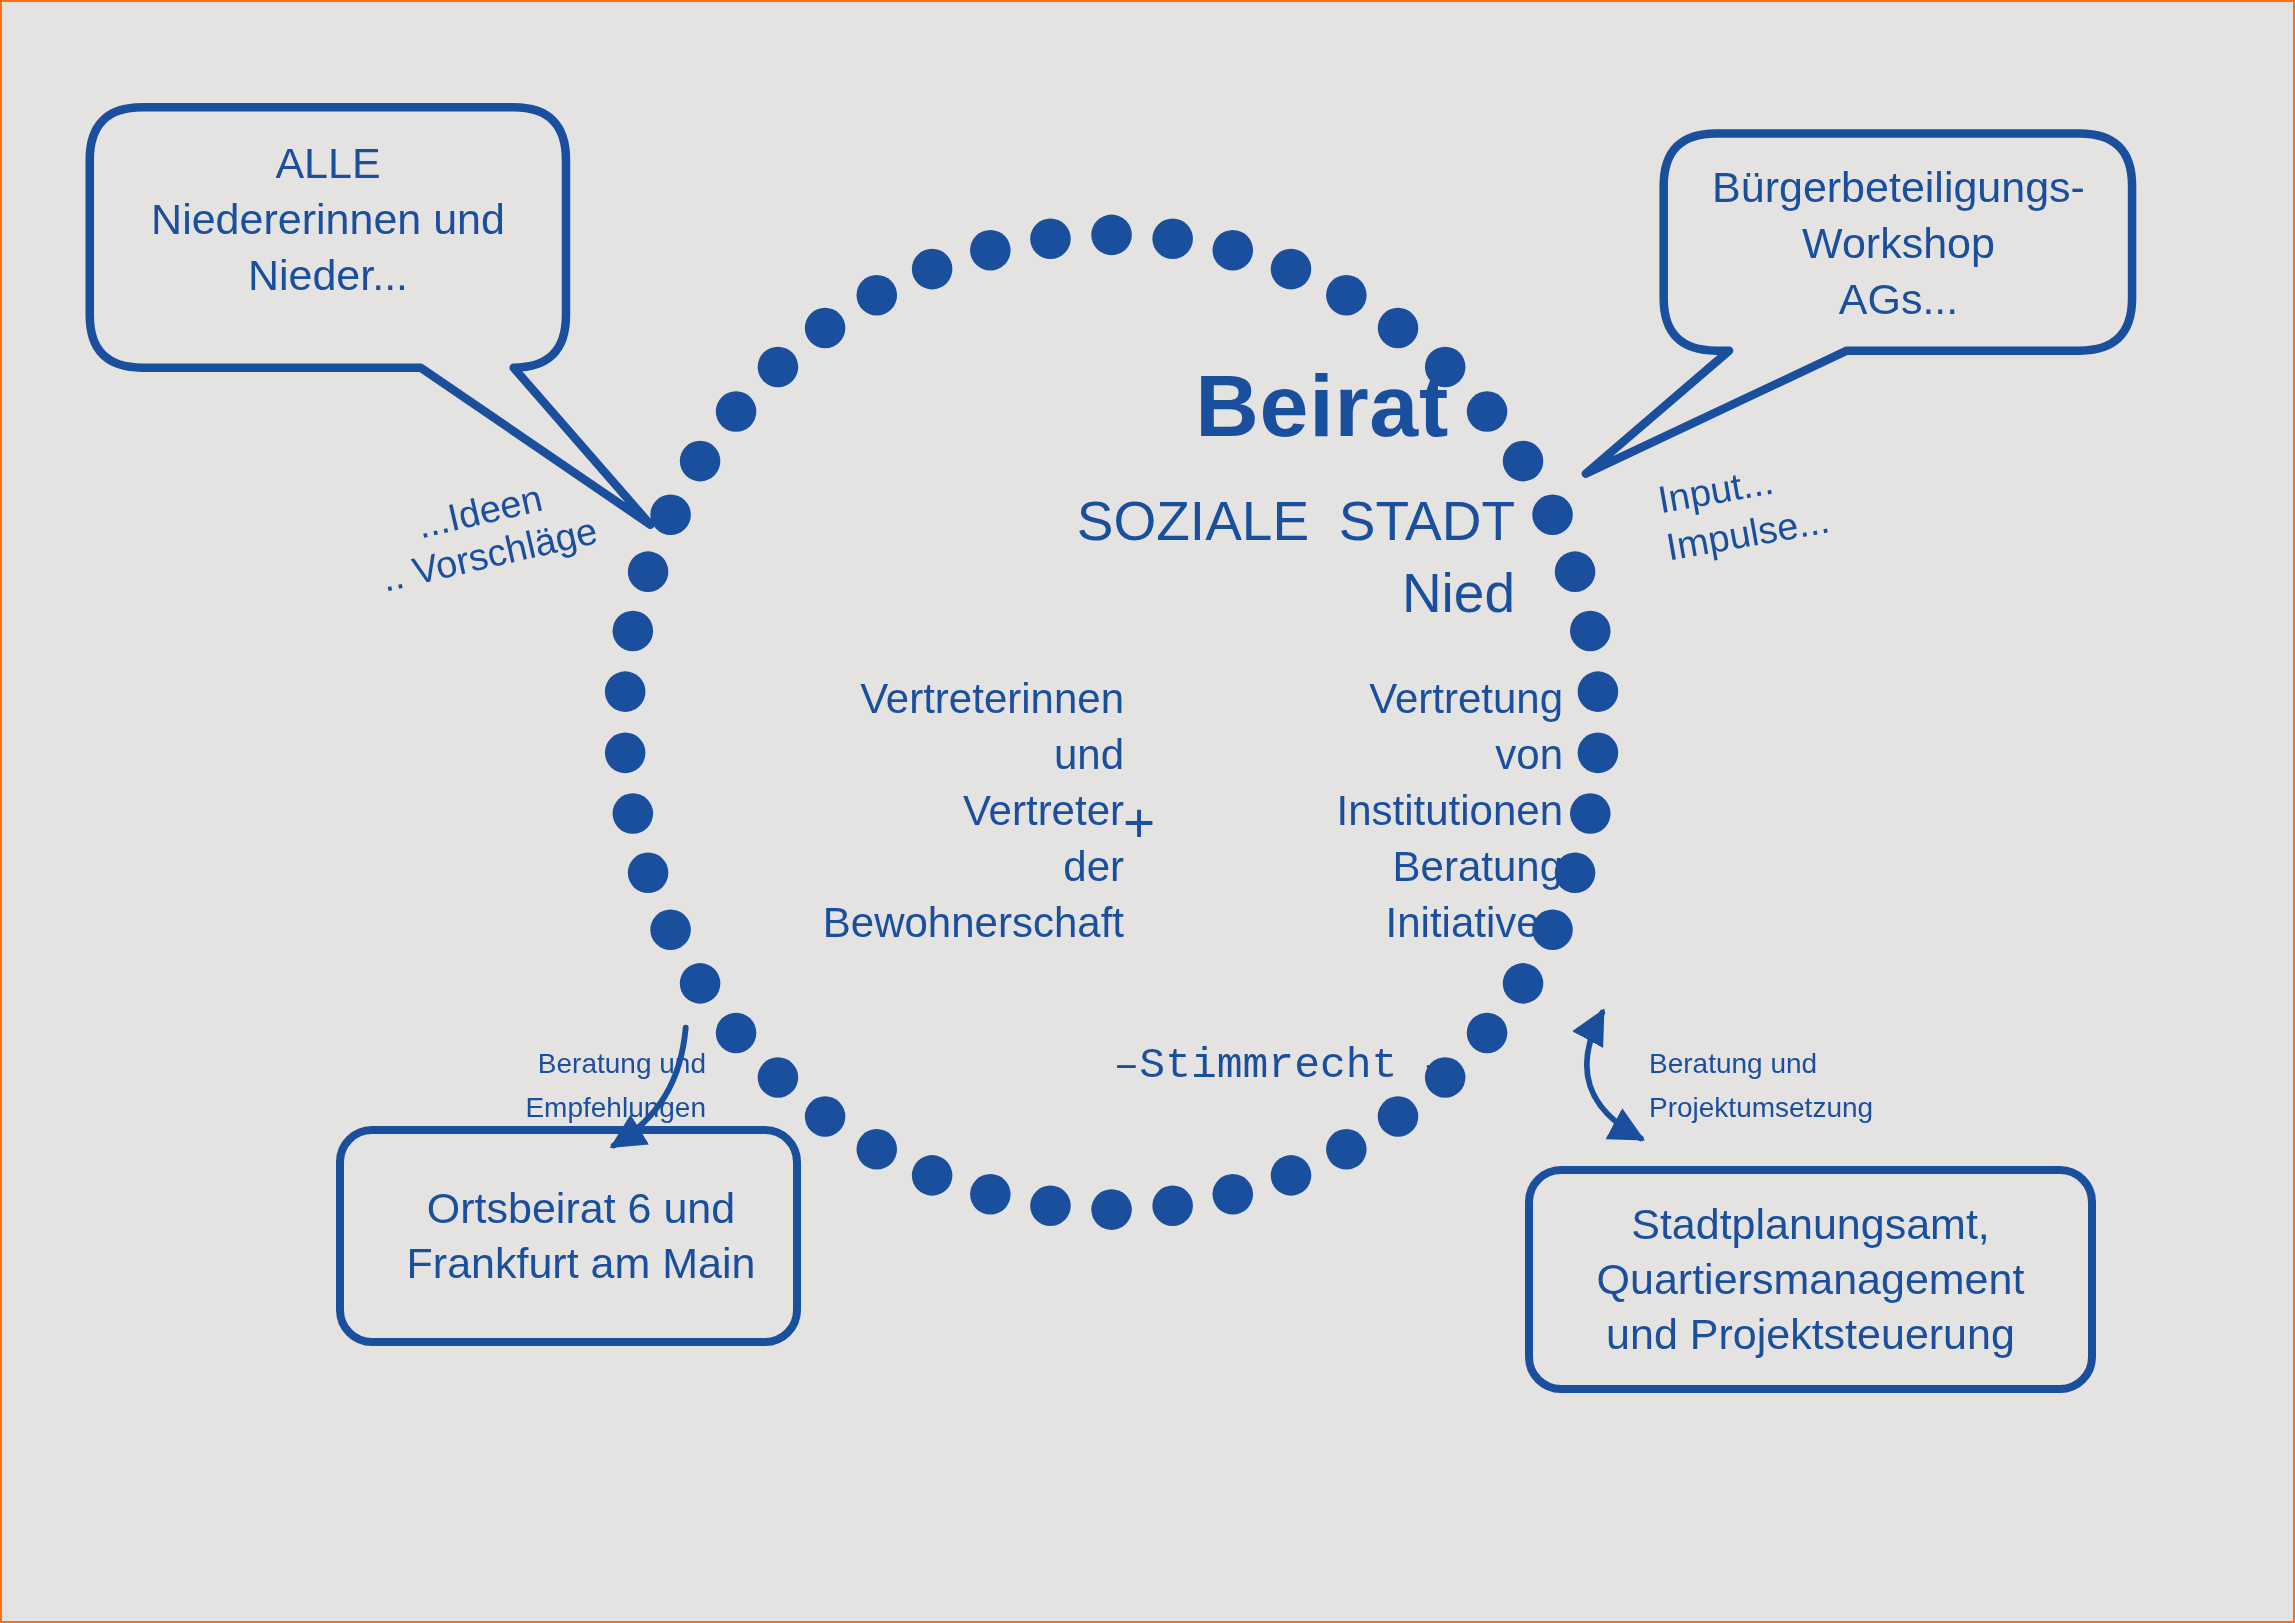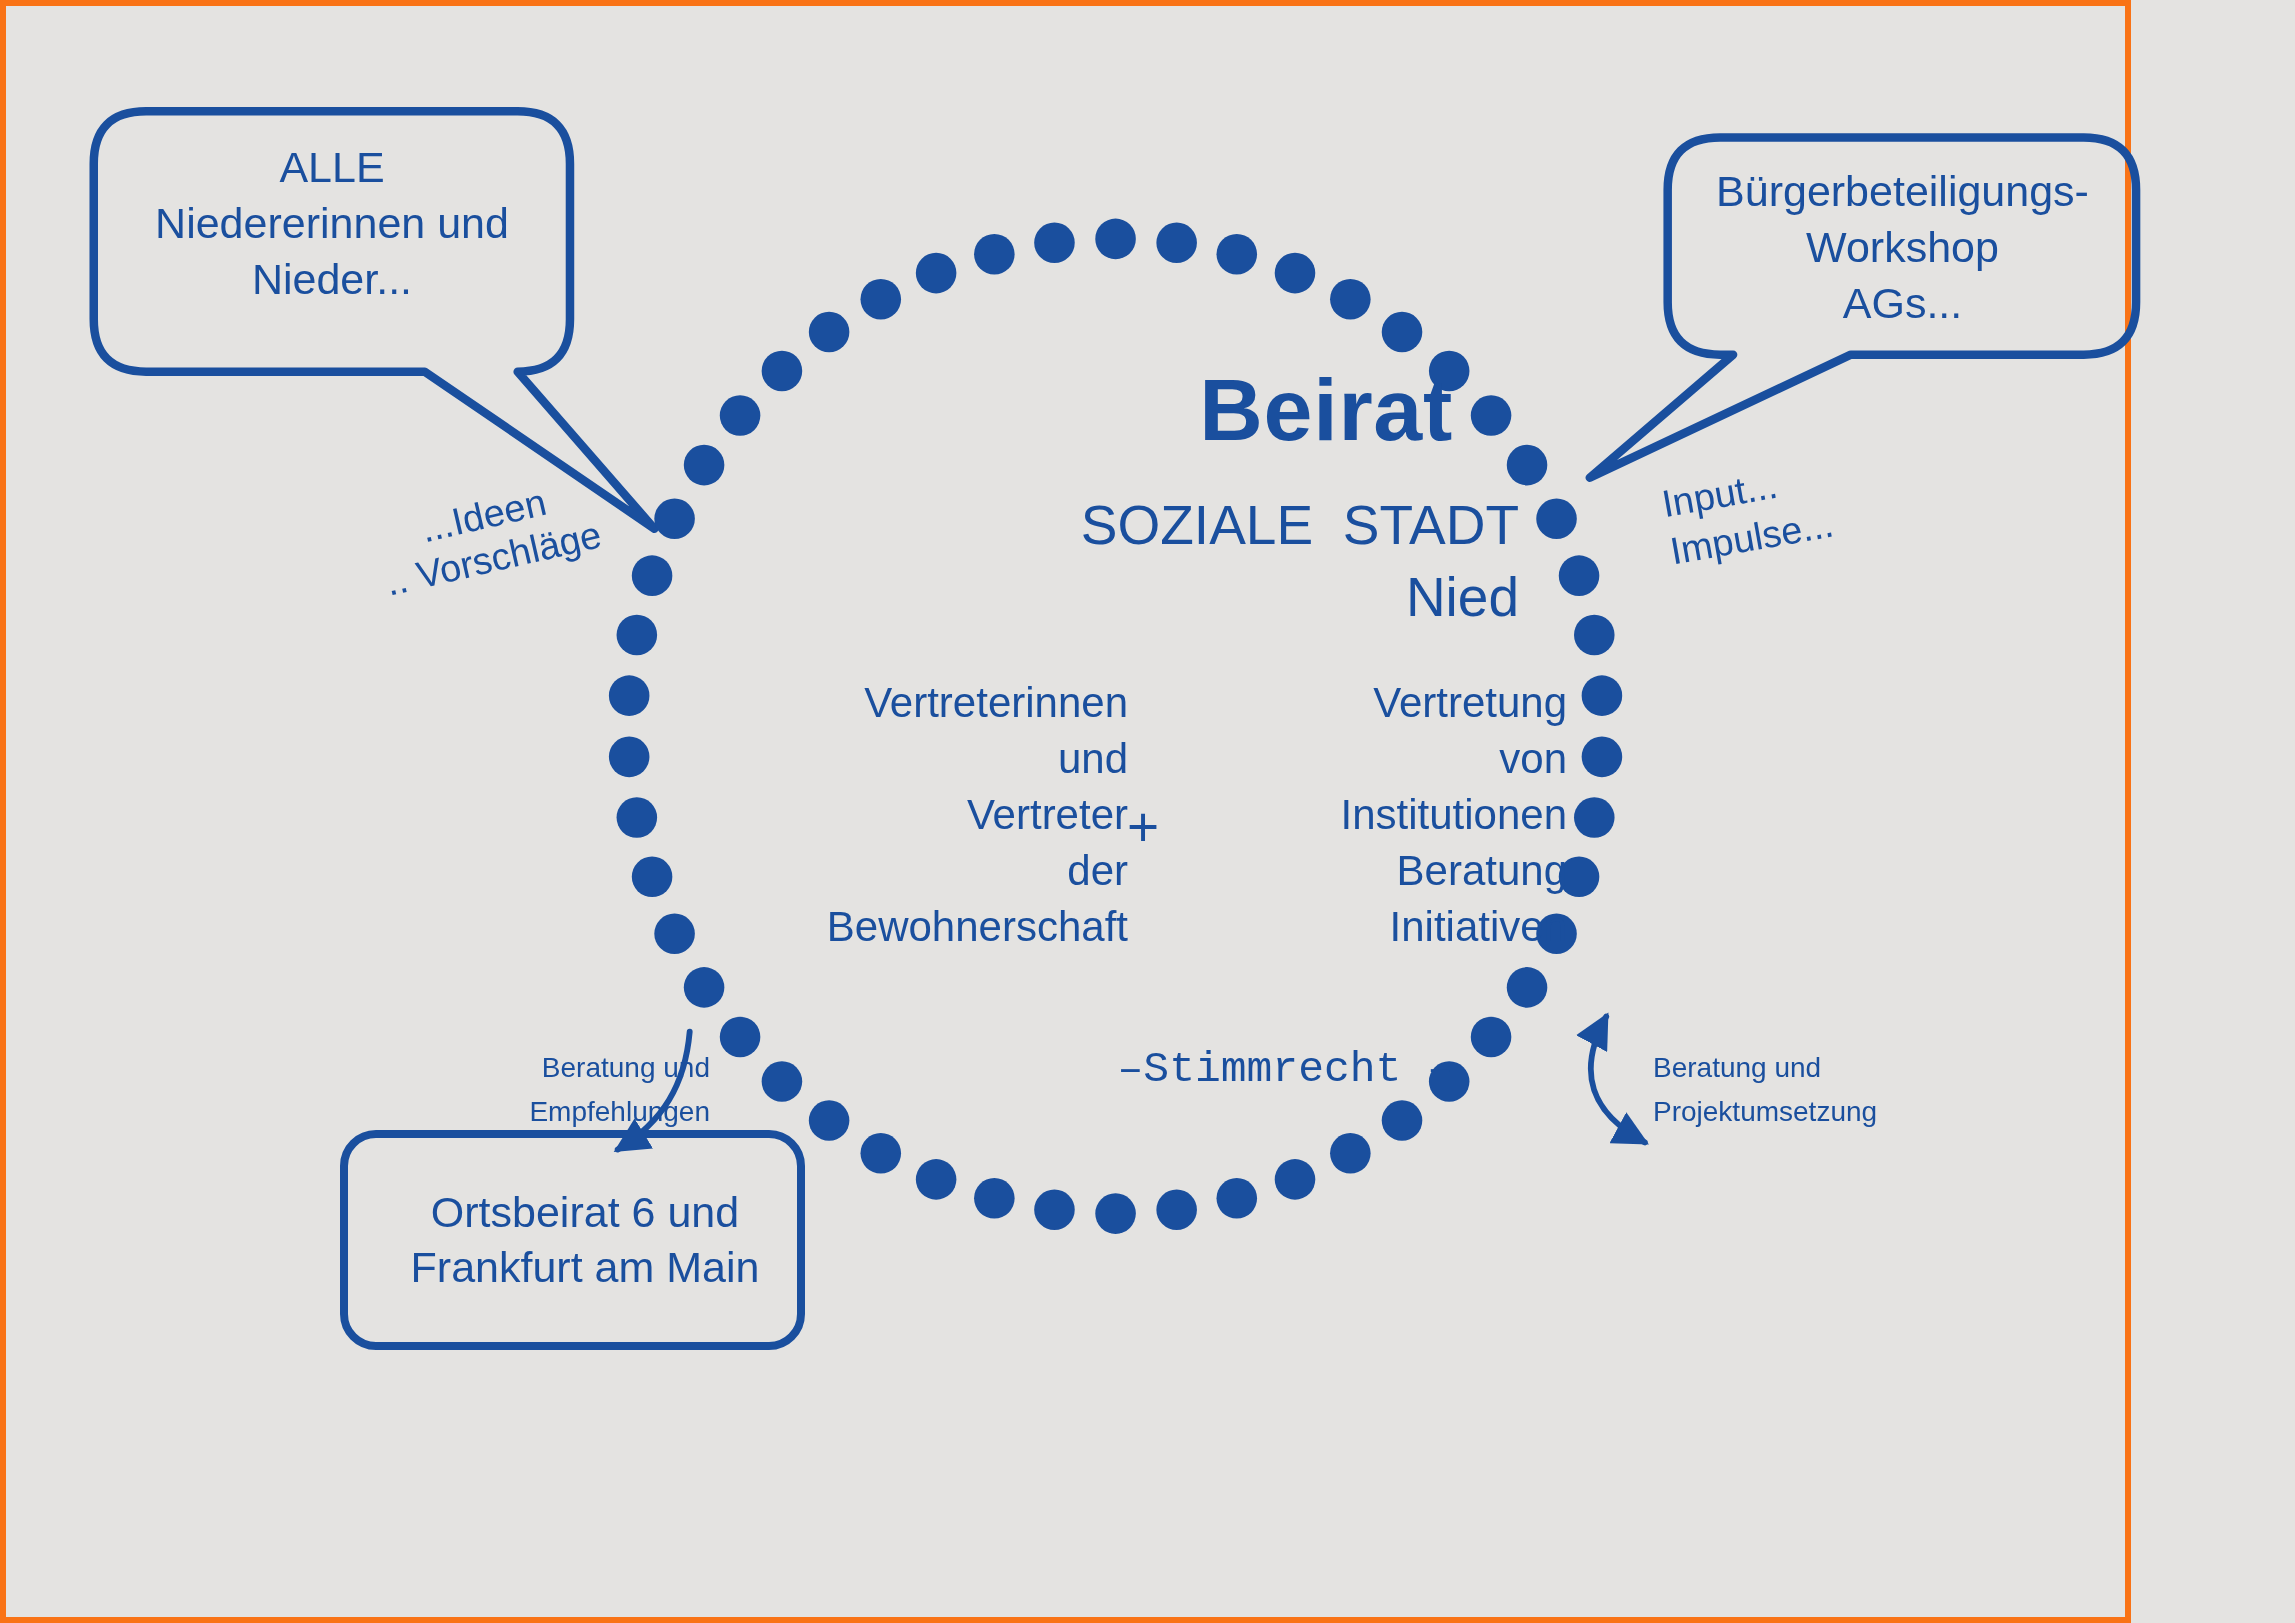--- a/index.html
+++ b/index.html
@@ -6,22 +6,22 @@
   :root { --blue: #1a4f9e; --bg: #e4e3e1; }
   body {
     width: 2295px; height: 1623px;
     background: var(--bg);
     font-family: "Liberation Sans", sans-serif;
     color: var(--blue);
     overflow: hidden;
   }
   .page {
     position: absolute; left: 0; top: 0;
-    width: 2131px; height: 1623px;
-    border: 6px solid #f97316;
+    width: 2295px; height: 1623px;
+    border: 2px solid #f97316;
     box-sizing: border-box;
   }
   .abs { position: absolute; }
   .center-text { text-align: right; }
   svg#diagram { position: absolute; left: 0; top: 0; }
   .bubble-path { fill: none; stroke: var(--blue); stroke-width: 13; stroke-linejoin: round; }
   .arrow-path  { fill: none; stroke: var(--blue); stroke-width: 9;  stroke-linecap: round; }
   #ah path { fill: var(--blue); }
   #dot-ring circle { fill: var(--blue); }
   .bubble-text {
@@ -179,15 +179,22 @@
     <div>Projektumsetzung</div>
   </div>
 
   <div class="box" style="left:334px; top:1124px; width:465px; height:220px;padding-left:25px;">
     <div>
       <div>Ortsbeirat 6 und</div>
       <div>Frankfurt am Main</div>
     </div>
   </div>
 
+  <div class="box" style="left:1523px; top:1164px; width:571px; height:227px;">
+    <div>
+      <div>Stadtplanungsamt,</div>
+      <div>Quartiersmanagement</div>
+      <div>und Projektsteuerung</div>
+    </div>
+  </div>
 
 </div>
 
 
 </body></html>

